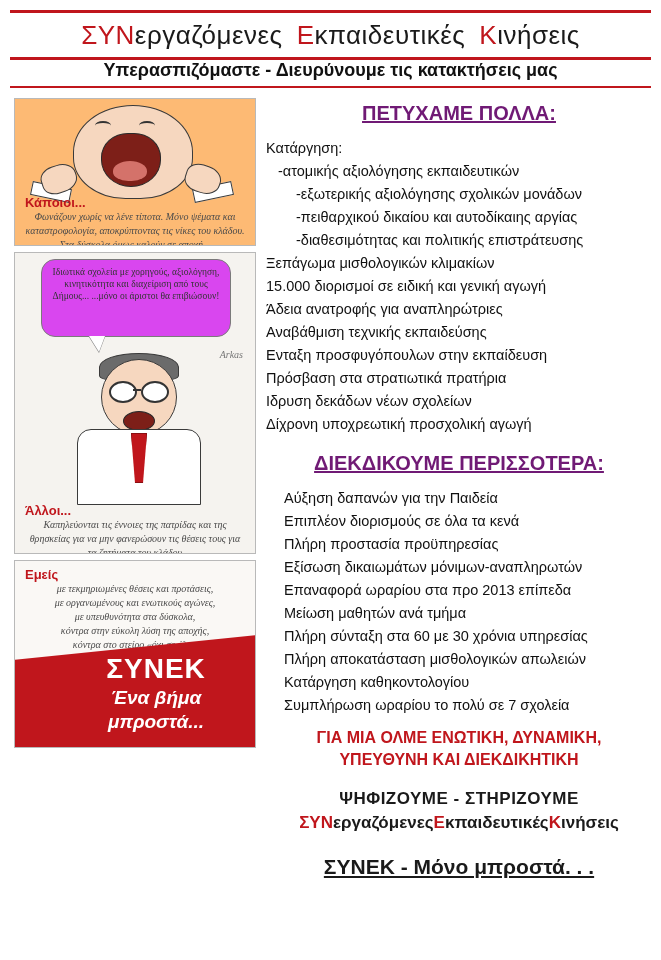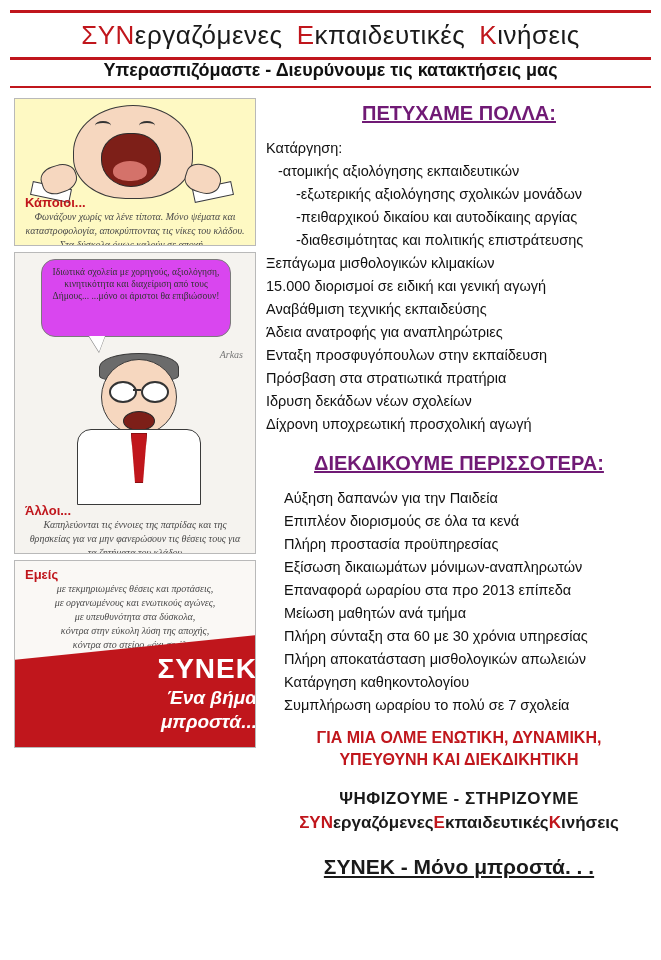--- a/index.html
+++ b/index.html
@@ -66,21 +66,21 @@
     width: 242px;
   }
   .panel {
     border: 1px solid #b9b9b9;
     background: #f4f2ef;
     box-sizing: border-box;
     margin-bottom: 6px;
     position: relative;
     overflow: hidden;
   }
-  .panel-1 { height: 148px; background: #fef9c3; }
+  .panel-1 { height: 148px; background: #fdba74; }
   .panel-2 { height: 302px; background: #f5f3ef; }
   .panel-3 { height: 188px; background: #faf8f5; }
 
   .cap {
     position: absolute;
     left: 8px;
     right: 8px;
     font-family: "Liberation Serif", serif;
   }
   .cap-title {
@@ -201,21 +201,21 @@
   
   .banner {
     position: absolute;
     left: 0; bottom: 0; width: 242px; height: 112px;
     background: #c0161c;
     clip-path: polygon(0 22%, 100% 0, 100% 100%, 0 100%);
     color: #fff;
   }
   .banner-inner {
     position: absolute; left: 0; right: 0; top: 18px;
-    text-align: right;
+    text-align: center;
     margin-left: 40px;
   }
   .banner-title {
     font-size: 28px; font-weight: bold; letter-spacing: 1px;
   }
   .banner-sub {
     font-size: 19px; font-style: italic; font-weight: bold;
     margin-top: 2px; line-height: 22px;
   }
 
@@ -354,22 +354,22 @@
 
     <div class="sec-head">ΠΕΤΥΧΑΜΕ ΠΟΛΛΑ:</div>
     <ul class="list">
       <li>Κατάργηση:</li>
       <li class="indent1">-ατομικής αξιολόγησης εκπαιδευτικών</li>
       <li class="indent2">-εξωτερικής αξιολόγησης σχολικών μονάδων</li>
       <li class="indent2">-πειθαρχικού δικαίου και αυτοδίκαιης αργίας</li>
       <li class="indent2">-διαθεσιμότητας και  πολιτικής επιστράτευσης</li>
       <li>Ξεπάγωμα μισθολογικών κλιμακίων</li>
       <li>15.000 διορισμοί σε ειδική και γενική αγωγή</li>
+      <li>Άδεια ανατροφής για αναπληρώτριες</li>
       <li>Αναβάθμιση τεχνικής εκπαιδεύσης</li>
-      <li>Άδεια ανατροφής για αναπληρώτριες</li>
       <li>Ενταξη προσφυγόπουλων στην εκπαίδευση</li>
       <li>Πρόσβαση στα στρατιωτικά πρατήρια</li>
       <li>Ιδρυση δεκάδων νέων σχολείων</li>
       <li>Δίχρονη υποχρεωτική προσχολική αγωγή</li>
     </ul>
 
     <div class="sec-head second">ΔΙΕΚΔΙΚΟΥΜΕ ΠΕΡΙΣΣΟΤΕΡΑ:</div>
     <ul class="list claims">
       <li>Αύξηση δαπανών για την Παιδεία</li>
       <li>Επιπλέον διορισμούς σε όλα τα κενά</li>

